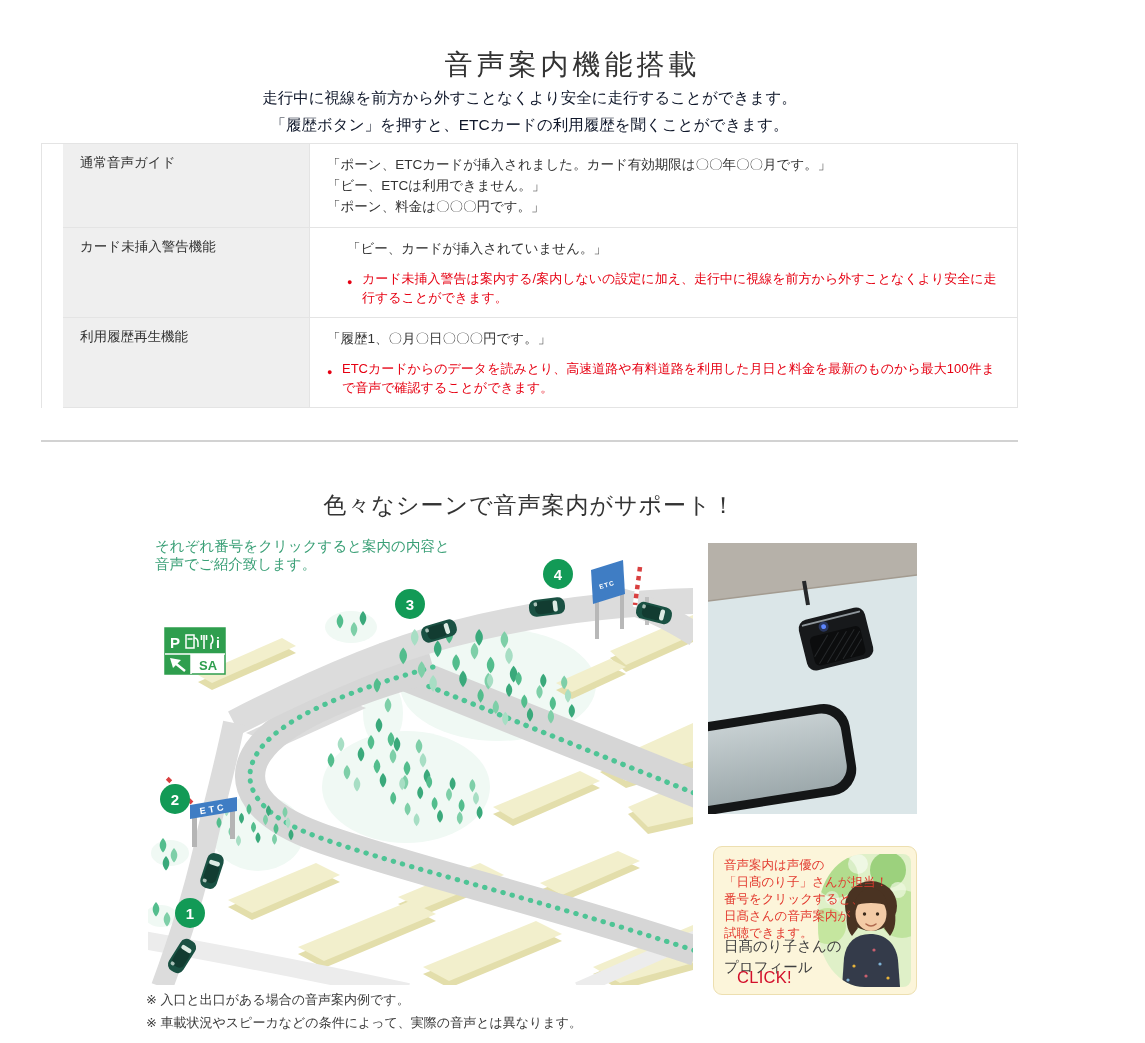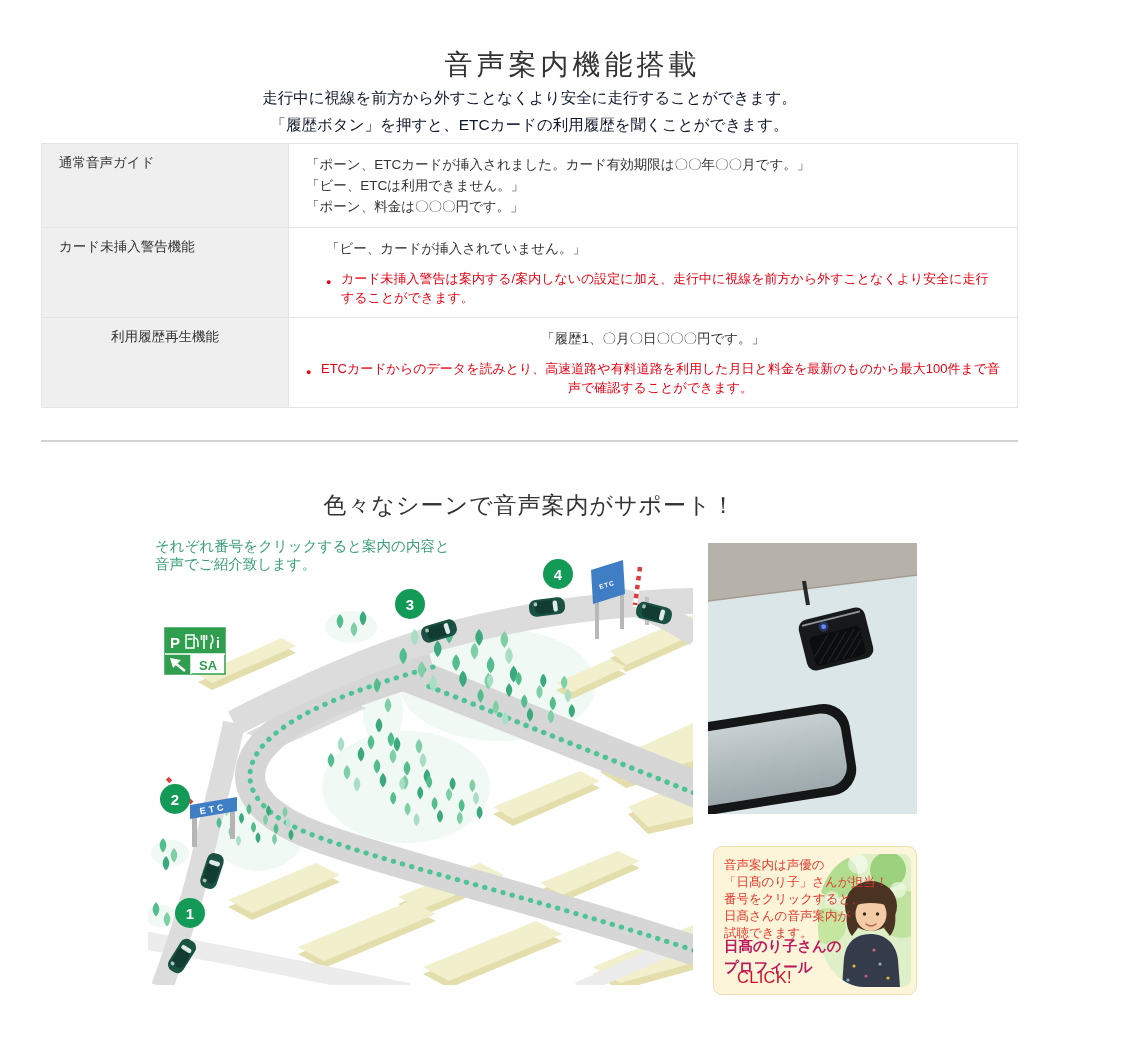--- a/index.html
+++ b/index.html
@@ -3,41 +3,41 @@
 <meta charset="utf-8">
 <style>
   html,body{margin:0;padding:0;background:#fff;}
   .page{position:relative;width:1145px;height:1043px;background:#fff;overflow:hidden;
         font-family:"Liberation Sans","DejaVu Sans",sans-serif;color:#333;}
   .h1{position:absolute;top:46px;left:0;width:100%;text-align:center;
       font-family:"Liberation Serif","DejaVu Serif",serif;font-size:28px;letter-spacing:4px;color:#333;}
   .intro{position:absolute;top:84px;left:41px;width:977px;text-align:center;
          font-size:15.5px;line-height:27px;color:#0f172a;}
   
-  .ftable{position:absolute;left:41px;top:143px;width:977px;border:1px solid #e4e4e4;border-bottom:none;box-sizing:border-box;}
+  .ftable{position:absolute;left:41px;top:143px;width:977px;border:1px solid #e4e4e4;border-bottom:none;box-sizing:border-box;padding-left:21px;}
   .frow{display:flex;border-bottom:1px solid #e4e4e4;box-sizing:border-box;}
   .fl{width:247px;flex:0 0 247px;background:#efefef;border-right:1px solid #e4e4e4;
       padding:10px 17px;font-size:13.5px;color:#333;box-sizing:border-box;}
   .fv{flex:1;background:#fff;padding:10px 17px;font-size:13.5px;line-height:21px;color:#333;box-sizing:border-box;}
-  .r1{min-height:79px;} .r2{min-height:86px;gap:20px;} .r3{min-height:85px;text-align:center;}
+  .r1{min-height:79px;} .r2{min-height:86px;gap:20px;} .r3{min-height:85px;}
   .note{position:relative;margin-top:10px;padding-left:15px;color:#e60012;font-size:13px;line-height:19px;}
   .note::before{content:"●";position:absolute;left:0;top:4px;font-size:9px;color:#e60012;}
   .divider{position:absolute;left:41px;top:440px;width:977px;height:2px;background:#d2d2d2;}
   .h2{position:absolute;top:490px;left:41px;width:977px;text-align:center;
       font-family:"Liberation Serif","DejaVu Serif",serif;font-size:23px;letter-spacing:1px;color:#333;}
   .mapnote{position:absolute;left:155px;top:538px;font-size:14.5px;line-height:17.5px;color:#3ba077;z-index:3;}
   .mapsvg{position:absolute;left:148px;top:555px;z-index:1;}
   .devphoto{position:absolute;left:708px;top:543px;z-index:1;}
   
   .pbox{position:absolute;left:713px;top:846px;width:204px;height:149px;background:#fcf5da;
         border:1px solid #eddfb0;border-radius:9px;box-sizing:border-box;}
   .pphoto{position:absolute;right:5px;top:7px;width:93px;height:133px;overflow:hidden;
           border-radius:50% 8px 8px 50% / 45% 8px 8px 45%;z-index:1;}
   .ptext{position:absolute;left:10px;top:10px;font-size:12.5px;line-height:17px;color:#e2382d;white-space:nowrap;z-index:2;}
-  .pname{position:absolute;left:10px;top:89px;font-size:14.5px;line-height:21px;font-weight:bold;color:#be185d;white-space:nowrap;z-index:2;}
+  .pname{position:absolute;left:10px;top:89px;font-size:14.5px;line-height:21px;font-weight:normal;color:#404040;white-space:nowrap;z-index:2;}
   .pclick{position:absolute;left:10px;top:121px;font-size:16.5px;font-weight:normal;color:#d30f2a;letter-spacing:.3px;z-index:2;cursor:pointer;margin-left:13px;}
   .notes{position:absolute;left:146px;top:988px;font-size:13px;line-height:23px;color:#3a3a3a;}
 </style>
 </head>
 <body>
 
 <div class="page">
 
   <div class="h1">音声案内機能搭載</div>
 
@@ -353,14 +353,18 @@
       <div>日髙さんの音声案内が</div>
       <div>試聴できます。</div>
     </div>
     <div class="pname">
       <div>日髙のり子さんの</div>
       <div>プロフィール</div>
     </div>
     <div class="pclick">CLICK!</div>
   </div>
 
+  <div class="notes">
+    <div>※ 入口と出口がある場合の音声案内例です。</div>
+    <div>※ 車載状況やスピーカなどの条件によって、実際の音声とは異なります。</div>
+  </div>
 
 </div>
 
 </body></html>

